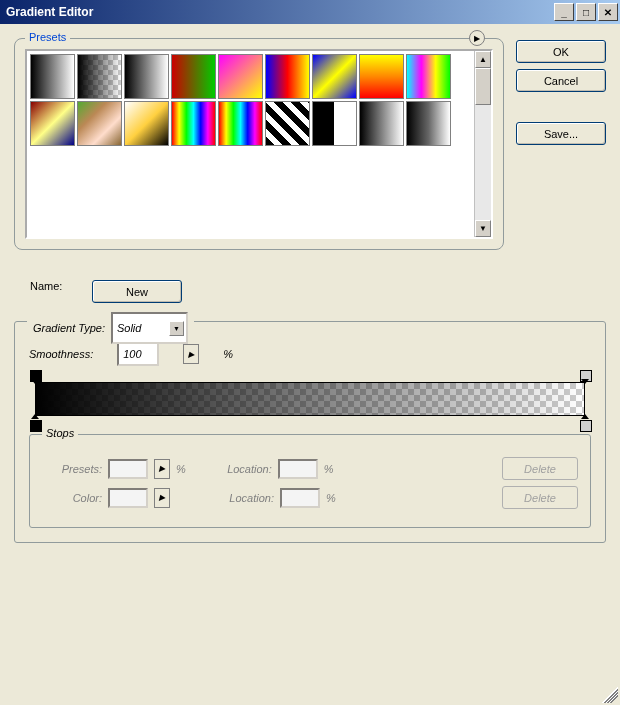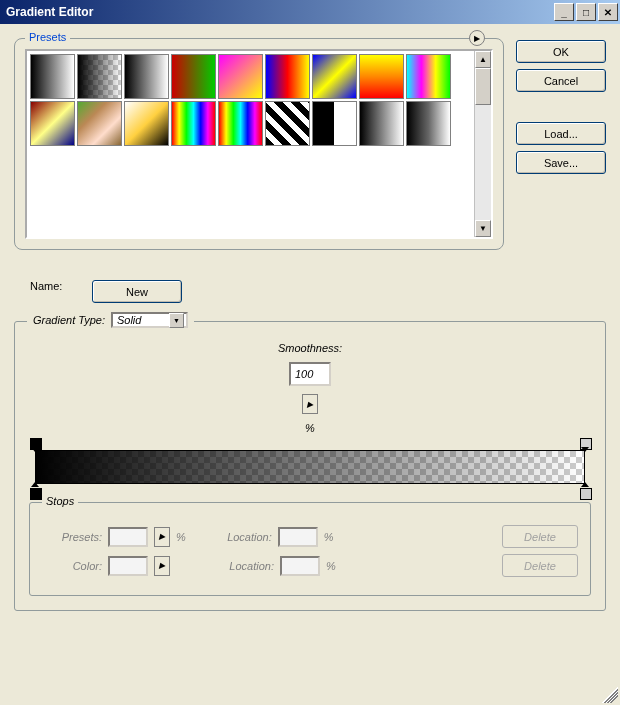--- a/index.html
+++ b/index.html
@@ -125,29 +125,29 @@
     position:relative;
     margin-top:6px;
     font-style:italic;
   }
   .main-fieldset .legend-row {
     position:absolute; top:-10px; left:12px;
     background:#ece9d8; padding:0 6px;
     display:flex; align-items:center; gap:6px;
   }
   .dropdown {
-    height:16px; background:#fff; border:2px inset #d4d0c8;
+    height:32px; background:#fff; border:2px inset #d4d0c8;
     display:flex; align-items:center; padding:0 2px 0 4px; gap:4px;
   }
   .dropdown .dd-btn {
     width:15px;height:15px;background:#d4d0c8;
     border:1px solid #fff;border-right-color:#808080;border-bottom-color:#808080;
     display:flex;align-items:center;justify-content:center;font-size:7px;
   }
-  .smooth-row { display:flex; align-items:center; gap:8px; margin-bottom:16px;flex-direction:column;}
+  .smooth-row { display:flex; align-items:center; gap:24px; margin-bottom:16px;}
   .num-input {
     width:42px; height:20px; background:#fff; border:2px inset #d4d0c8;
     display:flex;align-items:center;padding:10px 4px;font-size:11px;
   }
   .flyout-btn{
     width:16px;height:20px;background:#ece9d8;border:1px solid #808080;
     display:flex;align-items:center;justify-content:center;font-size:8px;
   }
   .gradient-editor { position:relative; margin: 14px 0 18px 0; padding: 0 6px;}
   .gradient-bar {
@@ -257,21 +257,20 @@
           <div class="scrollthumb"></div>
           <div class="scrolltrack"></div>
           <div class="scrollbtn">▼</div>
         </div>
       </div>
     </div>
     <div class="right-buttons">
       <div class="btn">OK</div>
       <div class="btn">Cancel</div>
       <div class="gap"></div>
-      <div class="btn">Load...</div>
       <div class="btn">Save...</div>
     </div>
   </div>
 
   <div class="name-row">
     <label>Name:</label>
     <div style="width:90px;margin-left:12px">
       <div class="btn">New</div>
     </div>
   </div>

